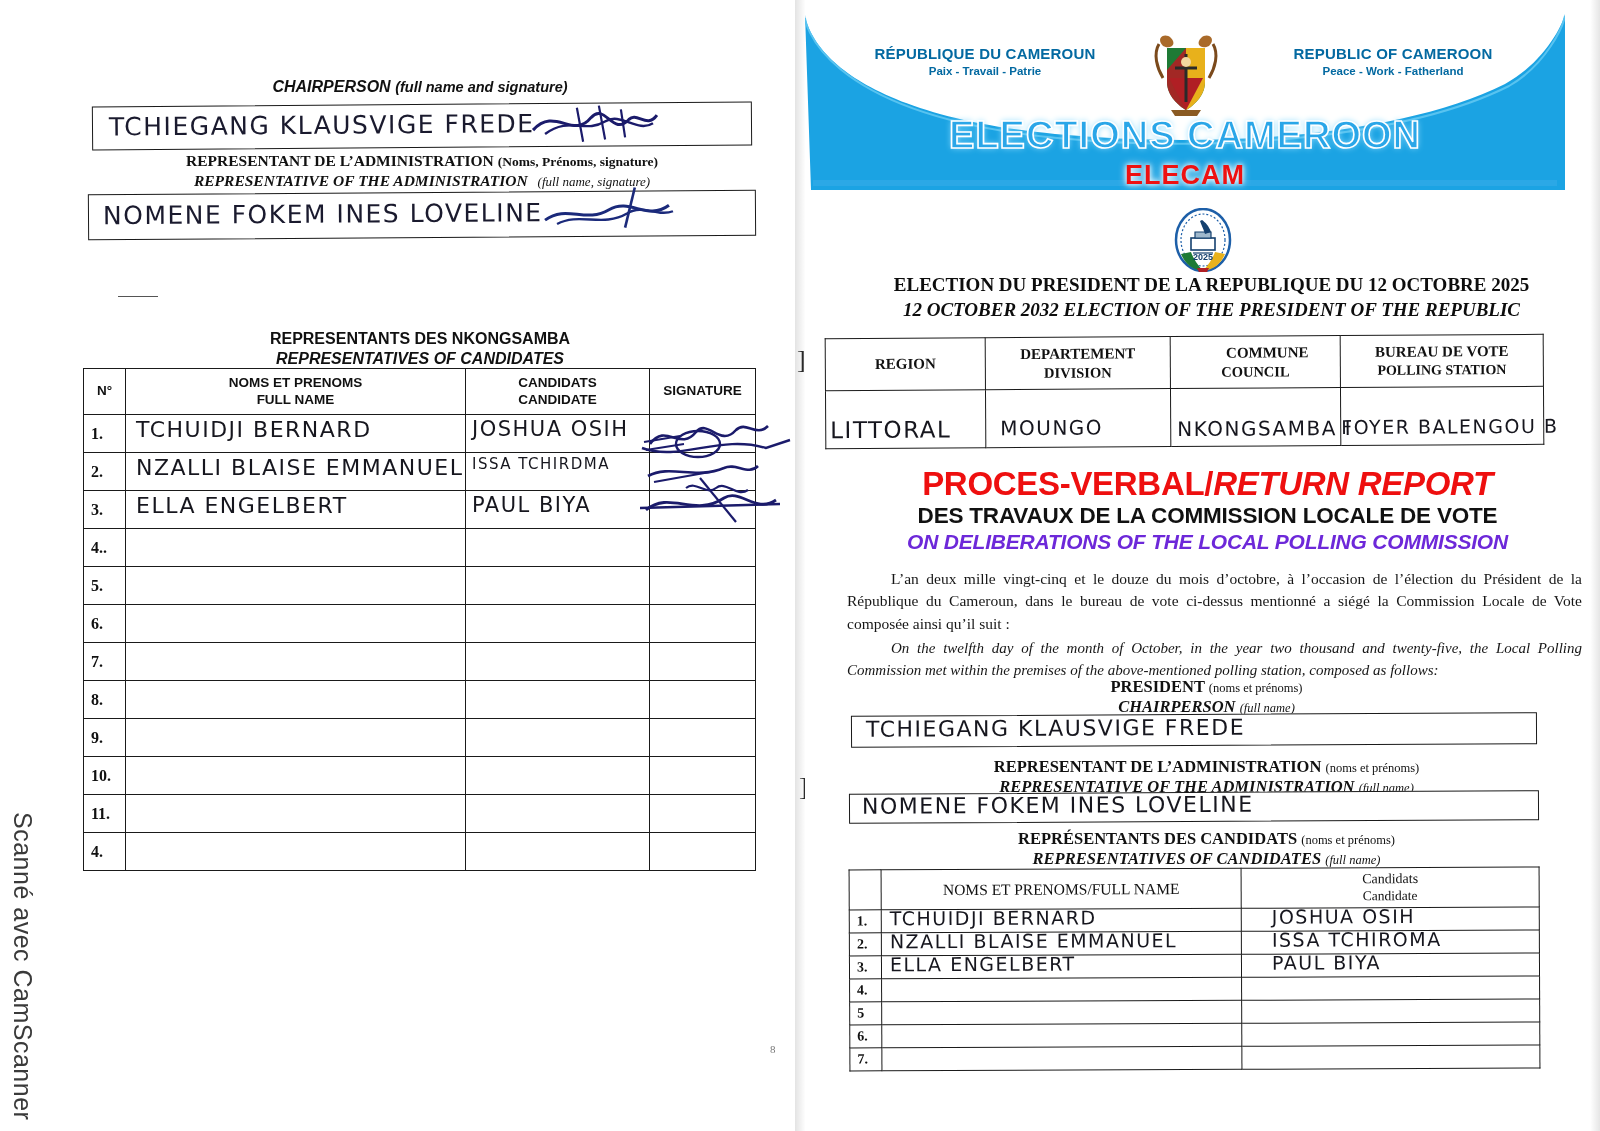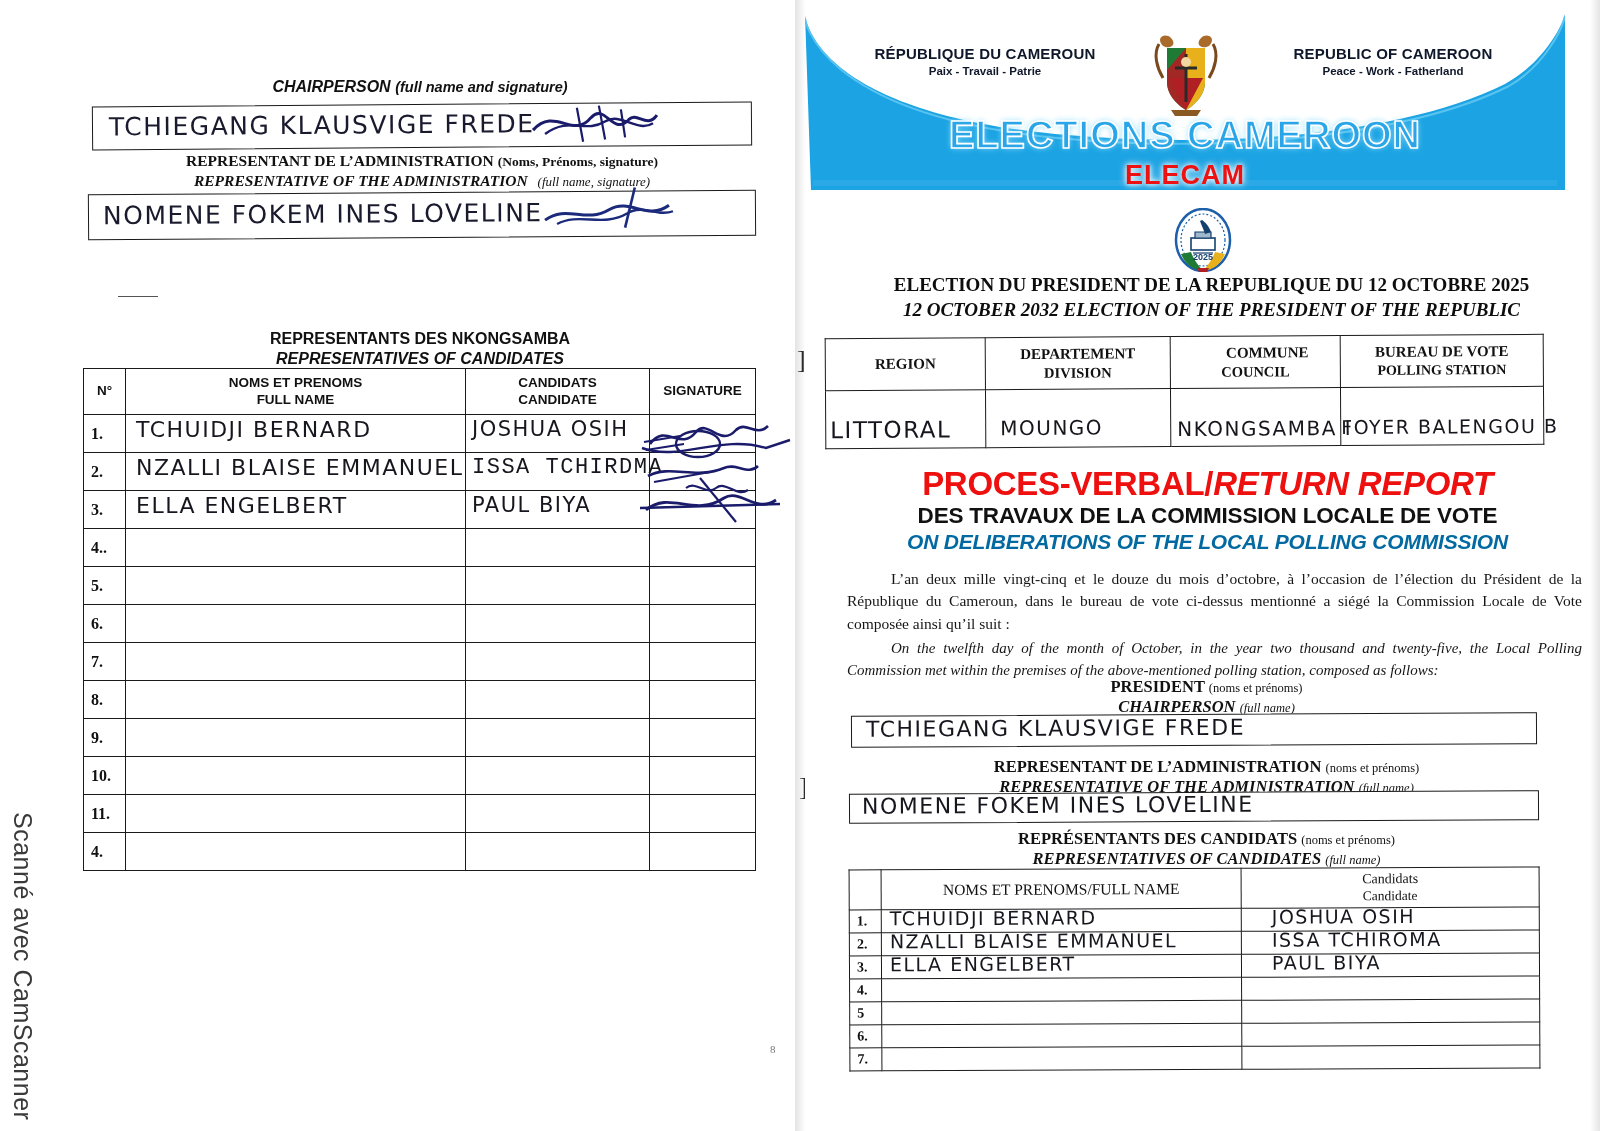--- a/index.html
+++ b/index.html
@@ -105,21 +105,21 @@
     position: absolute;
     left: 0; top: 14px;
     width: 760px; height: 176px;
     overflow: hidden;
   }
   .banner svg { display: block; }
   .banner-text-fr, .banner-text-en {
     position: absolute;
     font-family: "Liberation Sans", sans-serif;
     text-align: center;
-    color: #0f172a;
+    color: #0369a1;
     line-height: 1.35;
   }
   .banner-text-fr .l1, .banner-text-en .l1 {
     font-weight: bold; font-size: 15px; letter-spacing: .2px;
   }
   .banner-text-fr .l2, .banner-text-en .l2 {
     font-weight: bold; font-size: 11.5px;
   }
   .elections-word {
     position: absolute;
@@ -186,21 +186,21 @@
     font-size: 22.5px;
     color: #111;
     letter-spacing: -.2px;
     line-height: 1.2;
   }
   .pv-l3 {
     font-family: "Liberation Sans", sans-serif;
     font-weight: bold;
     font-style: italic;
     font-size: 21px;
-    color: #0369a1;
+    color: #6d28d9;
     letter-spacing: -.2px;
     line-height: 1.2;
   }
   .para-fr {
     position: absolute;
     left: 42px; right: 18px;
     top: 568px;
     font-family: "Liberation Serif", serif;
     font-size: 15.5px;
     color: #161616;
@@ -341,21 +341,21 @@
               <div class="hand" style="position: absolute; left: 6px; top: 2px; font-size: 21px;">JOSHUA OSIH</div>
             </td>
             <td></td>
           </tr>
           <tr>
             <td class="numcell" style="height: 38px;">2.</td>
             <td style="position: relative;">
               <div class="hand" style="position: absolute; left: 10px; top: 2px; font-size: 22px;">NZALLI  BLAISE EMMANUEL</div>
             </td>
             <td style="position: relative;">
-              <div class="hand" style="position: absolute; left: 6px; top: 2px; font-size: 22px; font-family: Liberation Mono, monospace;">ISSA TCHIRDMA</div>
+              <div class="hand" style="position: absolute; left: 6px; top: 2px; font-size: 15px;">ISSA TCHIRDMA</div>
             </td>
             <td></td>
           </tr>
           <tr>
             <td class="numcell" style="height: 38px;">3.</td>
             <td style="position: relative;">
               <div class="hand" style="position: absolute; left: 10px; top: 2px; font-size: 22px;">ELLA   ENGELBERT</div>
             </td>
             <td style="position: relative;">
               <div class="hand" style="position: absolute; left: 6px; top: 2px; font-size: 21px;">PAUL BIYA</div>

